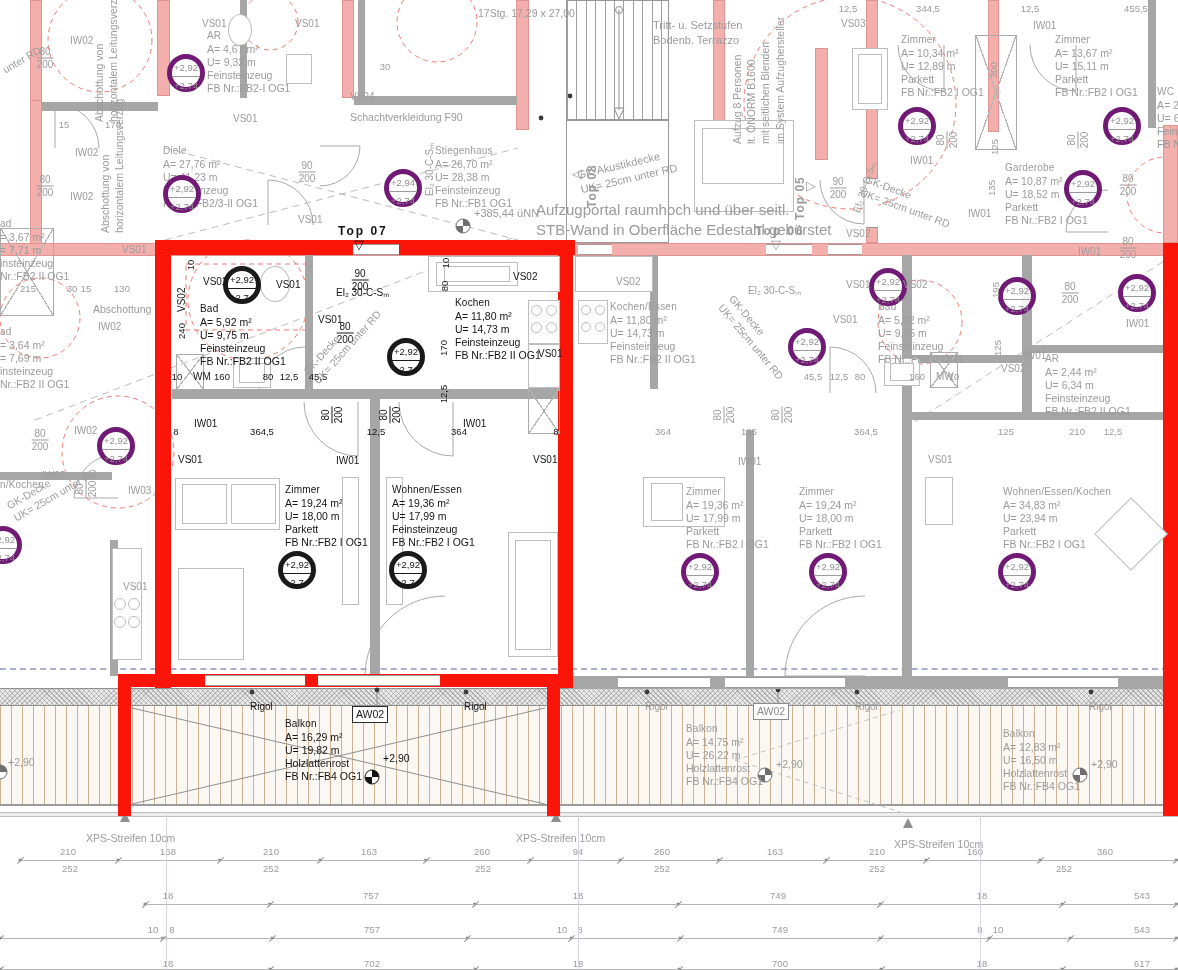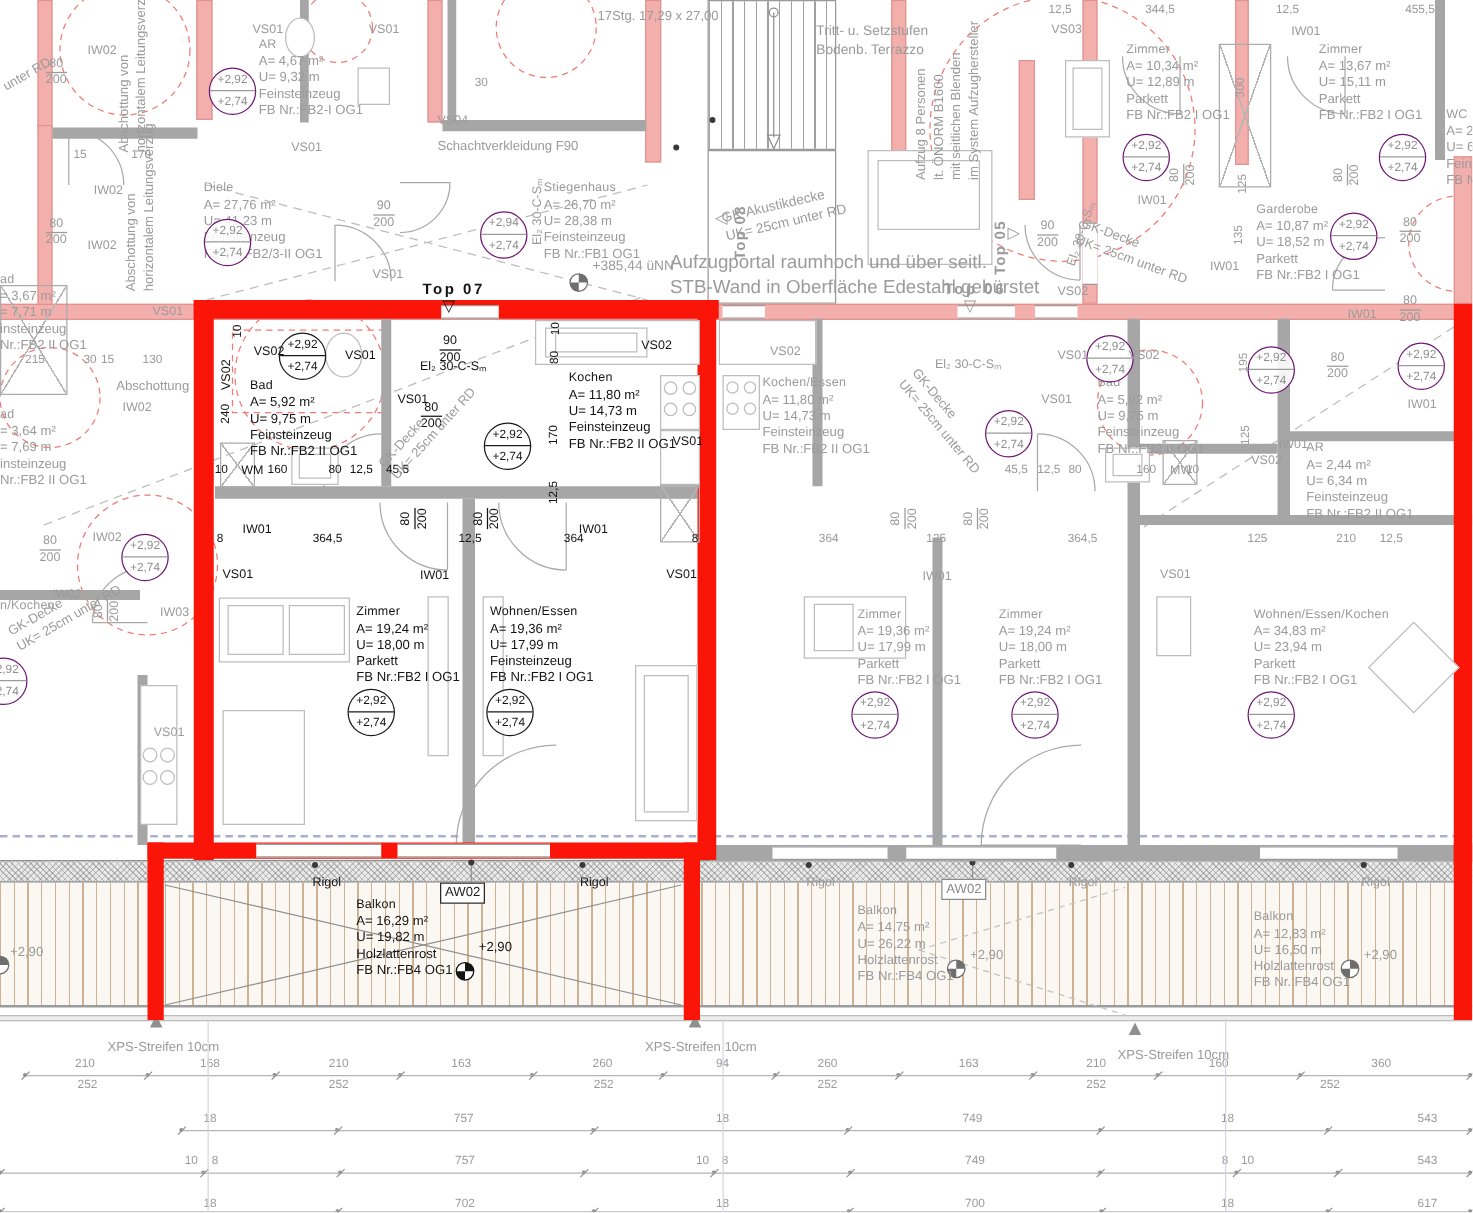--- a/index.html
+++ b/index.html
@@ -13,21 +13,21 @@
   .xbox{position:absolute;border:1px solid #ababab;box-sizing:border-box;background:
     linear-gradient(to top right,transparent calc(50% - .6px),#b5b5b5 calc(50% - .6px),#b5b5b5 calc(50% + .6px),transparent calc(50% + .6px)),
     linear-gradient(to bottom right,transparent calc(50% - .6px),#b5b5b5 calc(50% - .6px),#b5b5b5 calc(50% + .6px),transparent calc(50% + .6px))}
   .furn{position:absolute;border:1px solid #bdbdbd;box-sizing:border-box;background:#fff}
   .furn.o,.furn.el{border-radius:50%}
   .furn.d45{transform:rotate(45deg)}
   .room{position:absolute;line-height:1.22;font-size:10.5px;white-space:nowrap;color:#9b9b9b}
   .room .rname{font-size:10px;margin-bottom:1px;letter-spacing:.2px}
   .dark{color:#141414 !important}
   .room.dark{color:#141414}
-  .lvl{position:absolute;width:38px;height:38px;border:1px solid #701a75;border-radius:50%;
+  .lvl{position:absolute;width:38px;height:38px;border:5px solid #701a75;border-radius:50%;
        background:rgba(255,255,255,.88);font-size:9.5px;text-align:center;box-sizing:border-box;color:#8f8f8f}
   .lvl span{display:block;height:17px;line-height:17px}
   .lvl span.a{border-bottom:1px solid #9b9b9b}
   .lvl.dark{border-color:#1a1a1a;color:#141414}
   .lvl.dark span.a{border-bottom-color:#1a1a1a}
   .tag{position:absolute;font-size:10px;white-space:nowrap;color:#9b9b9b}
   .dim{position:absolute;font-size:9.5px;white-space:nowrap;color:#9b9b9b;transform:translate(-50%,-50%)}
   .dpair{position:absolute;font-size:10px;text-align:center;line-height:1.2;color:#9b9b9b;transform:translate(-50%,-50%)}
   .dpair .a{display:block;border-bottom:1px solid currentColor;padding:0 2px}
   .note{position:absolute;font-size:10.5px;white-space:nowrap;line-height:1.35;color:#9b9b9b}

